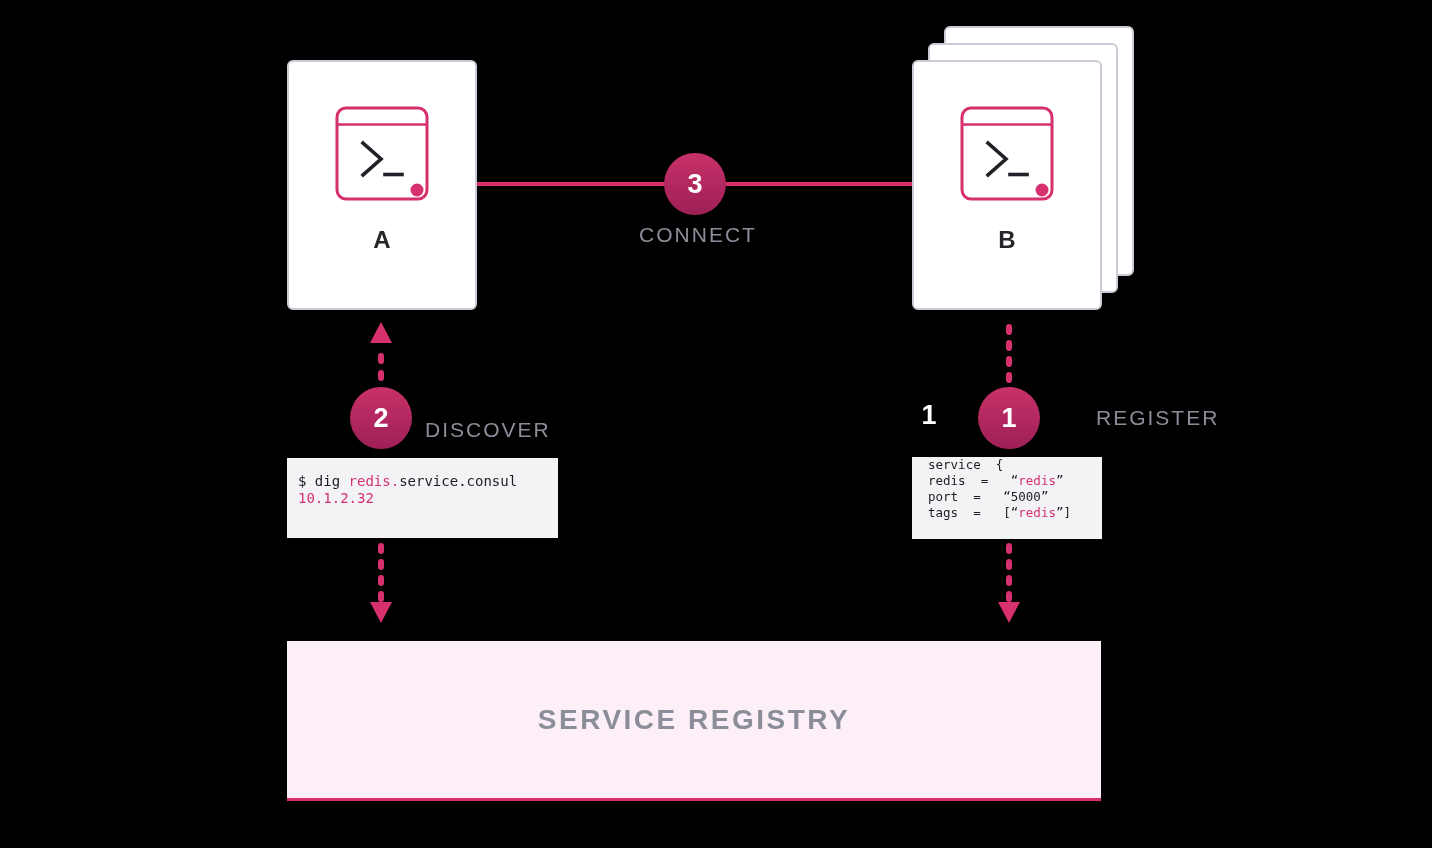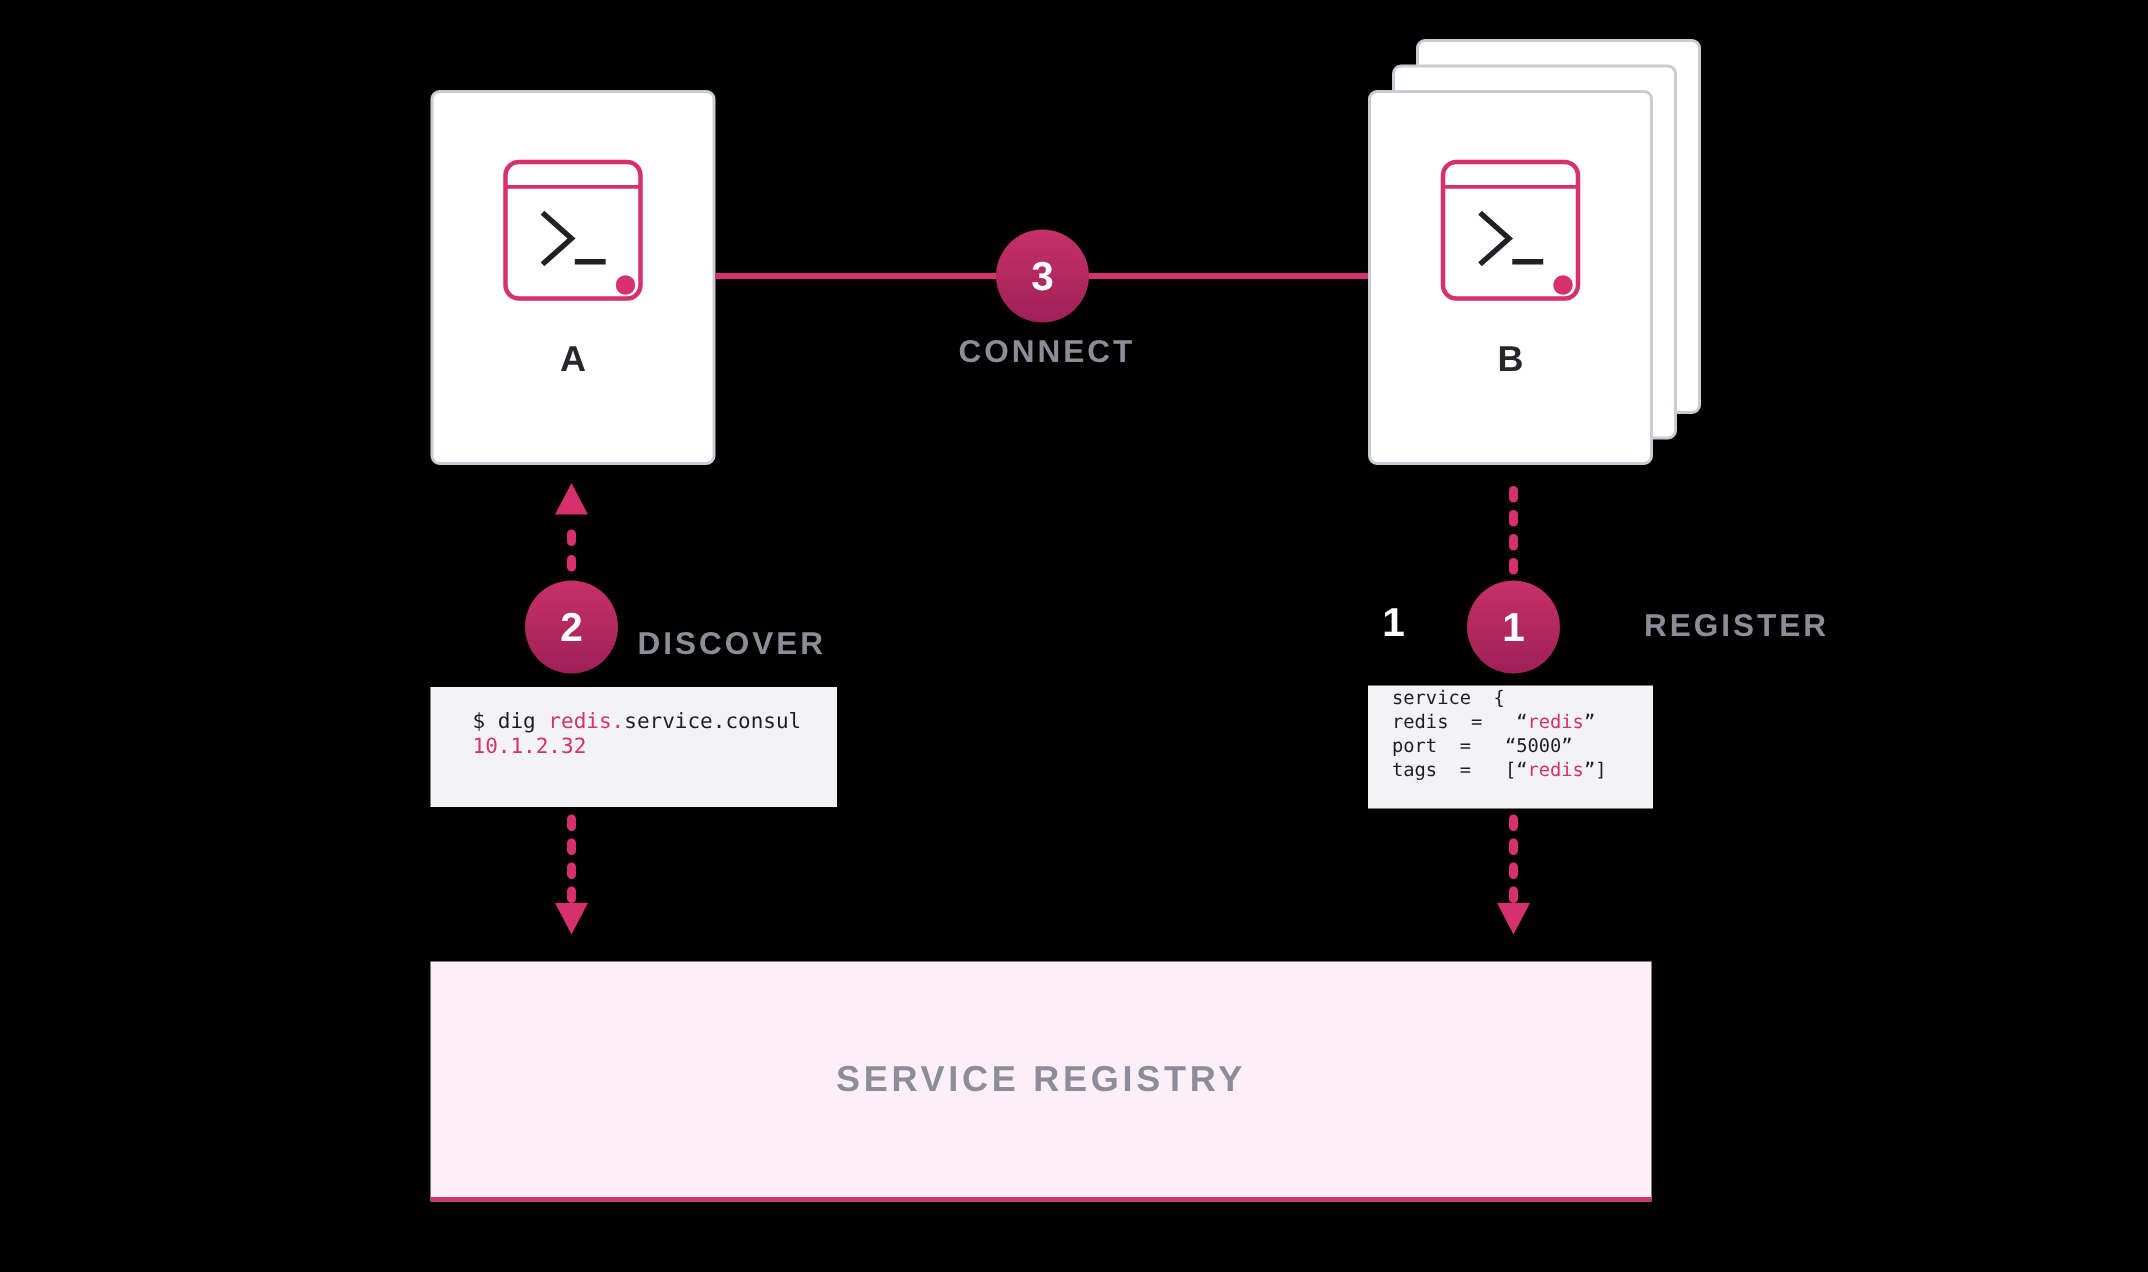--- a/index.html
+++ b/index.html
@@ -39,21 +39,21 @@
   .badge{
     position:absolute;width:62px;height:62px;border-radius:50%;
     background:linear-gradient(180deg,var(--badge-top),var(--badge-bottom));
     display:flex;align-items:center;justify-content:center;
     color:#ffffff;font-size:27px;font-weight:bold;z-index:5;
   }
   .badge-3{left:664px;top:153px;}
   .badge-2{left:350px;top:387px;}
   .badge-1{left:978px;top:387px;}
   .step-label{
-    position:absolute;color:var(--label-gray);font-weight:bold;
+    position:absolute;color:var(--label-gray);font-weight:normal;
     font-size:21px;letter-spacing:2px;z-index:4;
   }
   .connect-label{left:598px;top:223px;width:200px;text-align:center;}
   .discover-label{left:425px;top:418px;}
   .register-label{left:1096px;top:406px;}
   .outside-number{
     position:absolute;left:916px;top:400px;width:26px;text-align:center;
     color:#ffffff;font-size:27px;font-weight:bold;z-index:4;
   }
   .dot{position:absolute;width:6px;height:11px;border-radius:3px;background:var(--pink);z-index:4;}
@@ -66,29 +66,29 @@
     position:absolute;width:0;height:0;z-index:4;
     border-left:11px solid transparent;border-right:11px solid transparent;
     border-top:21px solid var(--pink);
   }
   .codeblock{
     position:absolute;background:var(--code-bg);box-sizing:border-box;
     font-family:"DejaVu Sans Mono",monospace;color:var(--code-text);
     white-space:pre;z-index:3;
   }
   .codeblock .tok-p{color:var(--pink);}
-  #code-discover{left:287px;top:458px;width:271px;height:80px;font-size:14px;line-height:17px;padding:15px 28px;}
+  #code-discover{left:287px;top:458px;width:271px;height:80px;font-size:14px;line-height:17px;padding:15px 11px;}
   #code-register{left:912px;top:457px;width:190px;height:82px;font-size:12.5px;line-height:16px;padding:0 16px;}
   .registry{
     position:absolute;left:287px;top:641px;width:814px;height:160px;
     background:var(--registry-bg);border-bottom:3px solid var(--pink);
     box-sizing:border-box;display:flex;align-items:center;justify-content:center;z-index:3;
   }
   .registry-label{
-    color:var(--label-gray);font-size:24px;font-weight:bold;letter-spacing:2.5px;
+    color:var(--label-gray);font-size:28px;font-weight:bold;letter-spacing:2.5px;
   }
 </style>
 </head>
 <body>
 
 <div class="stage">
 
   <div class="card" style="left:287px;top:60px;">
     <svg class="term" width="94" height="95" viewBox="0 0 94 95">
       <rect x="2" y="2" width="90" height="91" rx="9" class="term-frame"></rect>

